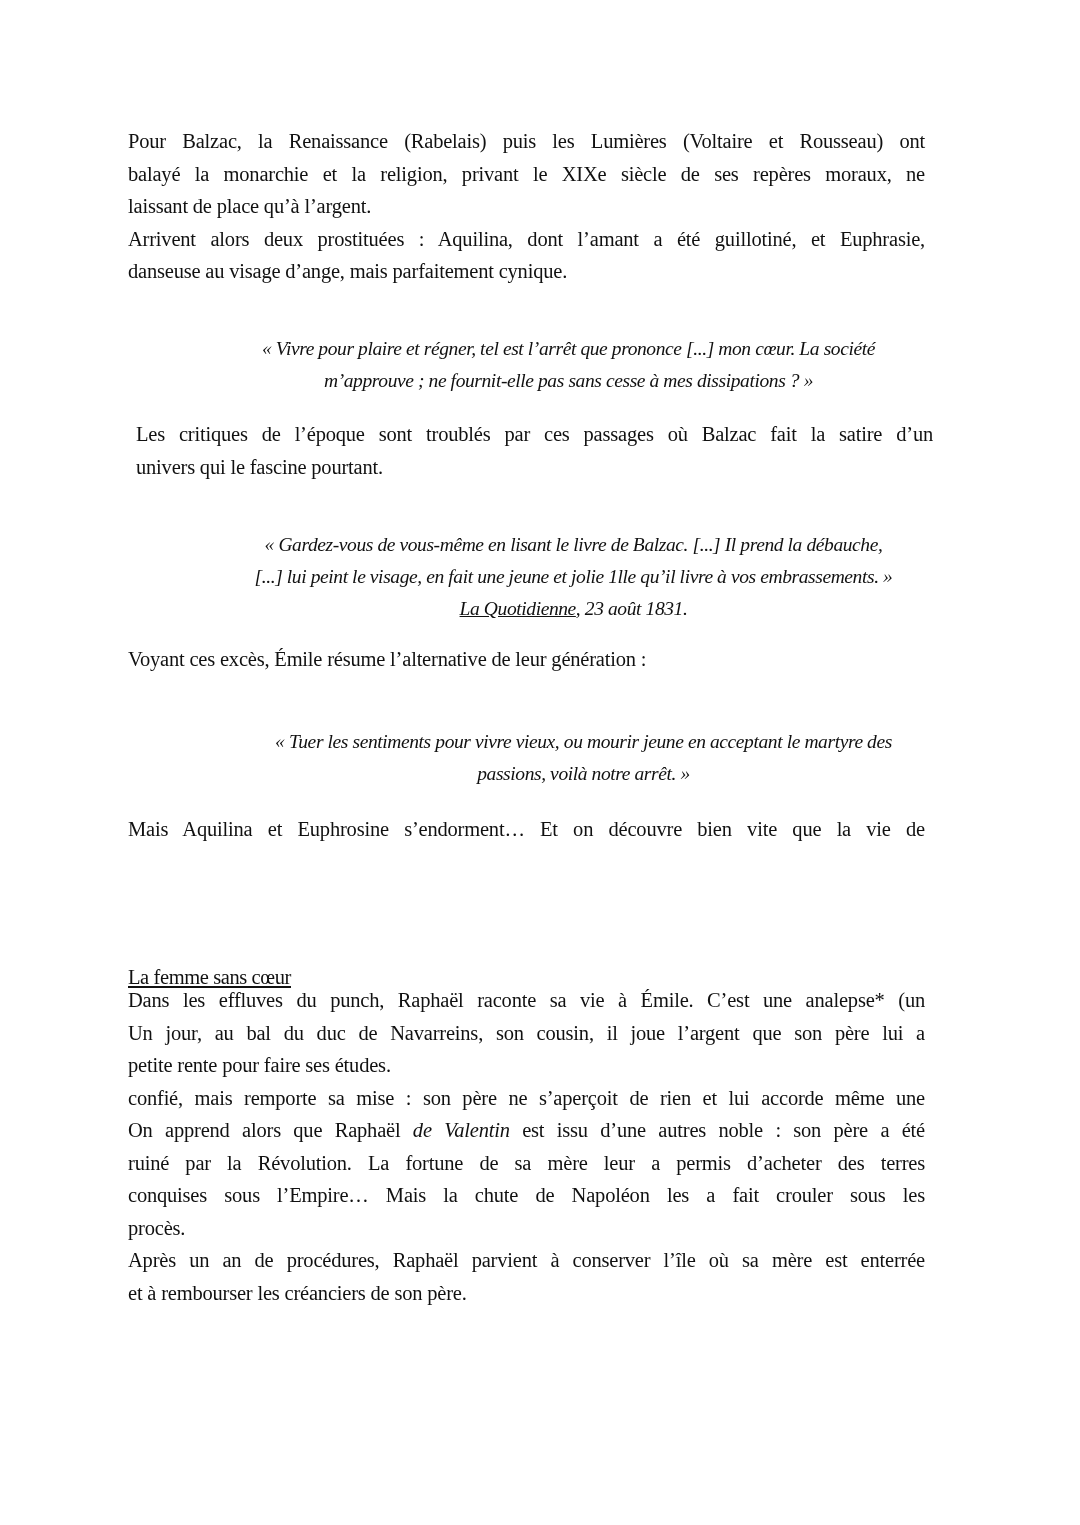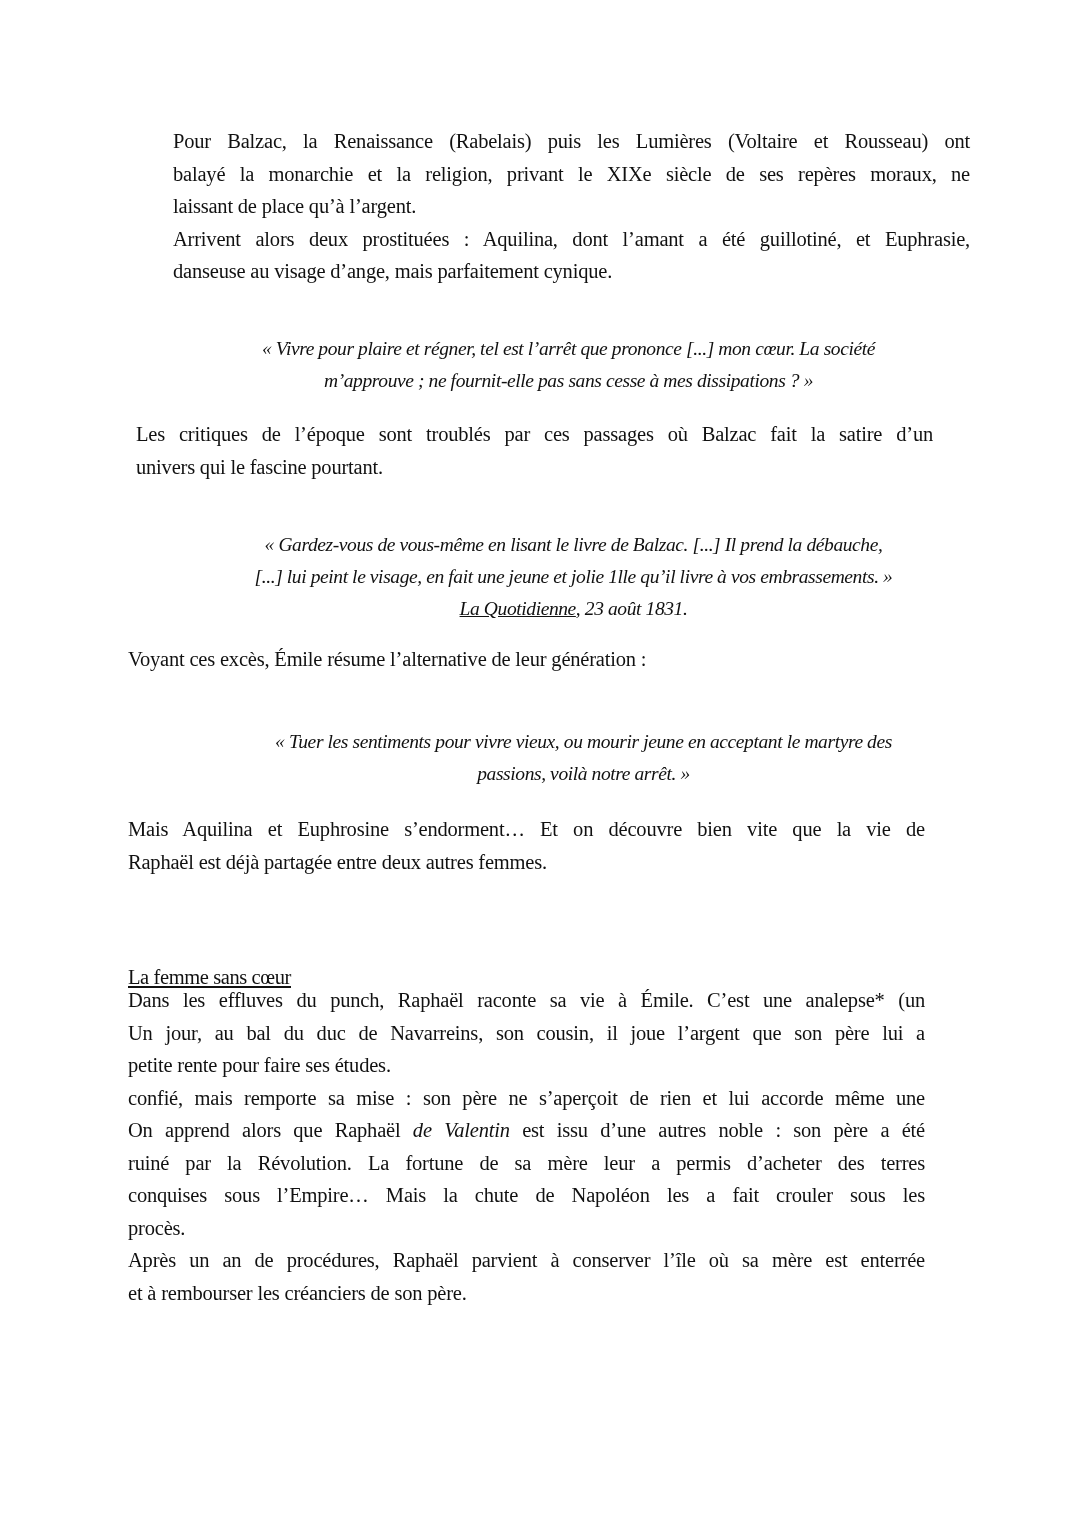--- a/index.html
+++ b/index.html
@@ -12,21 +12,21 @@
     font-size: 20.5px; line-height: 32.5px; text-align: justify; margin: 0;
     letter-spacing: -0.2px;
   }
   .quote {
     font-style: italic; font-size: 19.5px; line-height: 32px; margin: 12px;
     text-align: center; letter-spacing: -0.4px;
   }
   .q1 { position: absolute; left: 60px; width: 737px; top: 196px; }
   .q2 { position: absolute; left: 70px; width: 727px; top: 392px; }
   .q3 { position: absolute; left: 90px; width: 707px; top: 589px; }
-  .b1 { position: absolute; top: 0; left: 0; width: 797px; margin-left: 45px; }
+  .b1 { position: absolute; top: 0; left: 0; width: 797px; }
   .b2 { position: absolute; top: 293px; left: 8px; width: 797px; }
   .b3 { position: absolute; top: 518px; left: 0; width: 797px; }
   .b4 { position: absolute; top: 688px; left: 0; width: 797px; }
   .h { position: absolute; top: 838px; left: 0; font-weight: normal; font-size: 20.5px;
        text-decoration: underline; line-height: 28px; letter-spacing: -0.4px; }
   .b5 { position: absolute; top: 859px; left: 0; width: 797px; }
   .u { text-decoration: underline; }
   .line { display: block; }
   .just { text-align-last: justify; }
 </style>
@@ -63,21 +63,20 @@
     <span class="line">Voyant ces excès, Émile résume l’alternative de leur génération :</span>
   </p>
 
   <p class="quote q3">
     <span class="line">« Tuer les sentiments pour vivre vieux, ou mourir jeune en acceptant le martyre des</span>
     <span class="line">passions, voilà notre arrêt. »</span>
   </p>
 
   <p class="p b4">
     <span class="line just">Mais Aquilina et Euphrosine s’endorment… Et on découvre bien vite que la vie de</span>
-    <span class="line">Raphaël est déjà partagée entre deux autres femmes.</span>
   </p>
 
   <div class="h">La femme sans cœur</div>
 
   <p class="p b5">
     <span class="line just">Dans les effluves du punch, Raphaël raconte sa vie à Émile. C’est une analepse* (un</span>
     <span class="line just">Un jour, au bal du duc de Navarreins, son cousin, il joue l’argent que son père lui a</span>
     <span class="line">petite rente pour faire ses études.</span>
     <span class="line just">confié, mais remporte sa mise : son père ne s’aperçoit de rien et lui accorde même une</span>
     <span class="line just"><span>On apprend alors que Raphaël </span><em>de Valentin</em><span> est issu d’une autres noble : son père a été</span></span>

